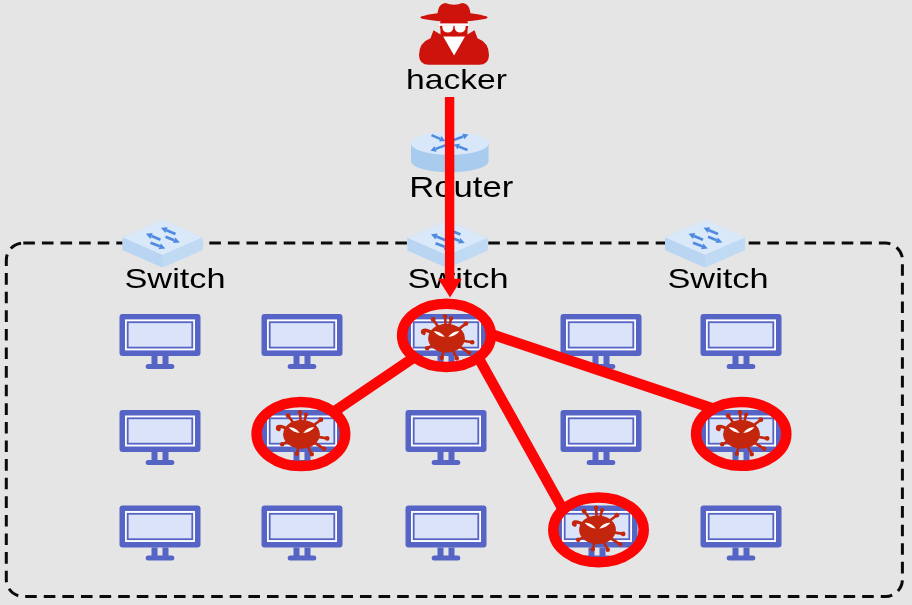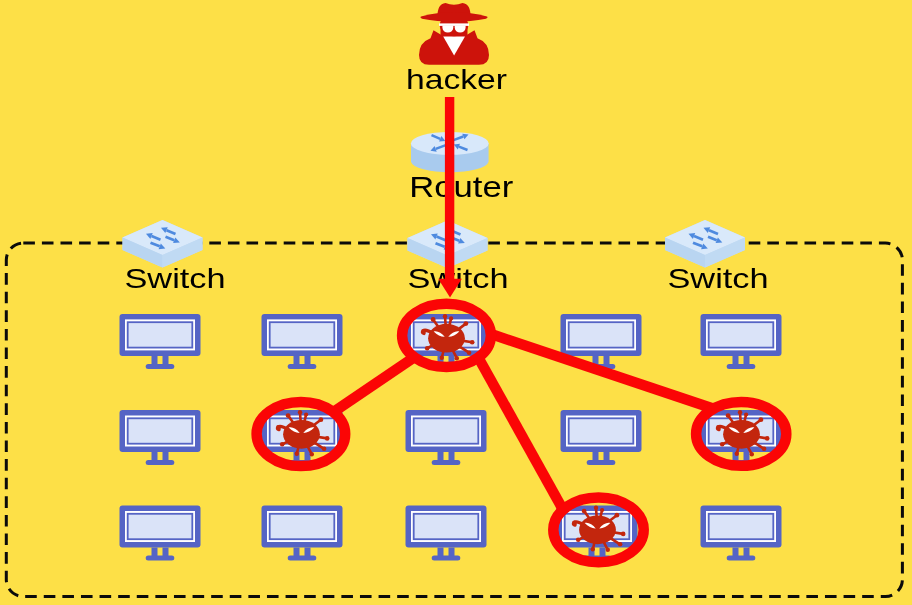--- a/index.html
+++ b/index.html
@@ -1,16 +1,16 @@
 <!DOCTYPE html>
 <html><head>
 <meta charset="utf-8">
 <style>
   html,body{margin:0;padding:0;background:#ffffff;}
-  #stage{position:relative;width:912px;height:605px;overflow:hidden;background:#fde047;}
+  #stage{position:relative;width:912px;height:605px;overflow:hidden;background:#e5e5e5;}
   svg text{font-family:"Liberation Sans", sans-serif;fill:#000;}
 </style>
 </head>
 <body>
 <div id="stage">
 <svg width="912" height="605" viewBox="0 0 912 605">
 <defs>
   <g id="mon">
     <rect x="-40.5" y="-21" width="81" height="42" rx="3" fill="#5564C5"></rect>
     <rect x="-35" y="-15.5" width="70" height="31" fill="#ffffff"></rect>

